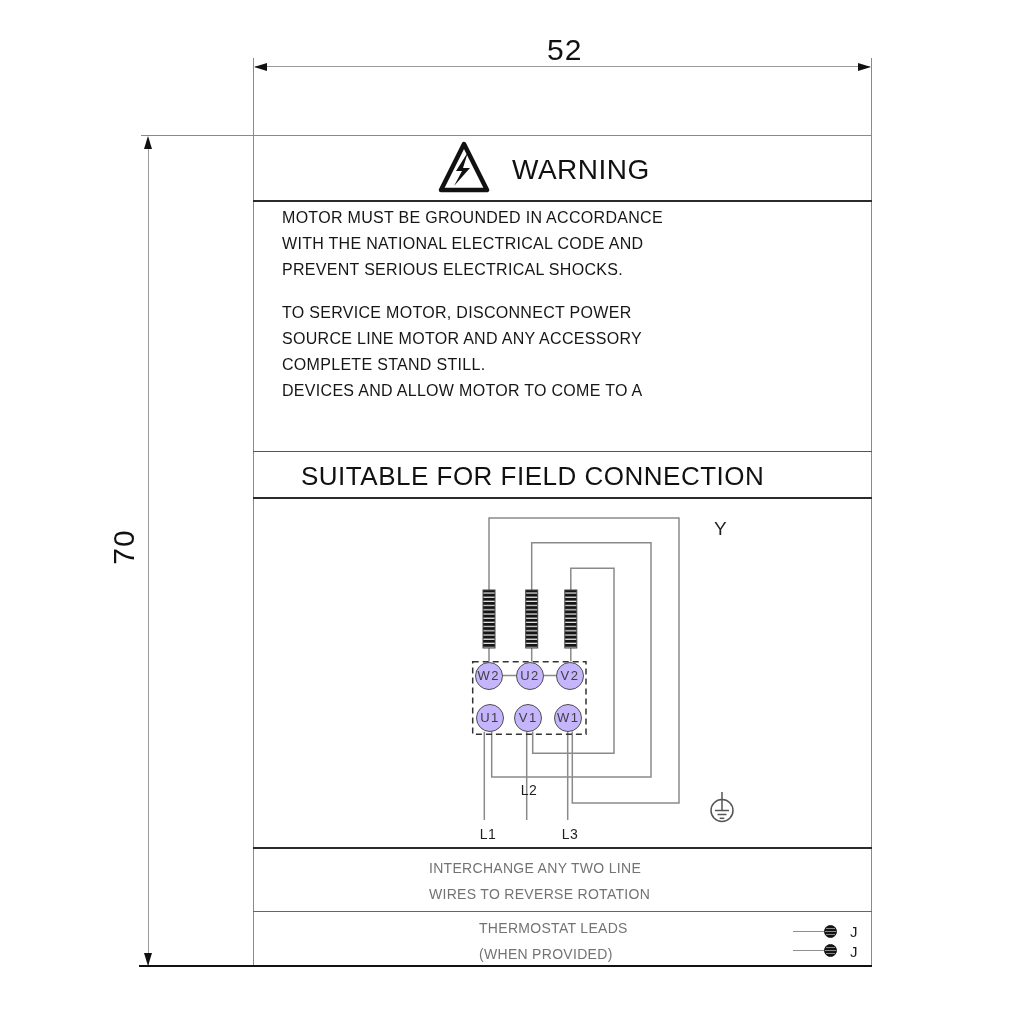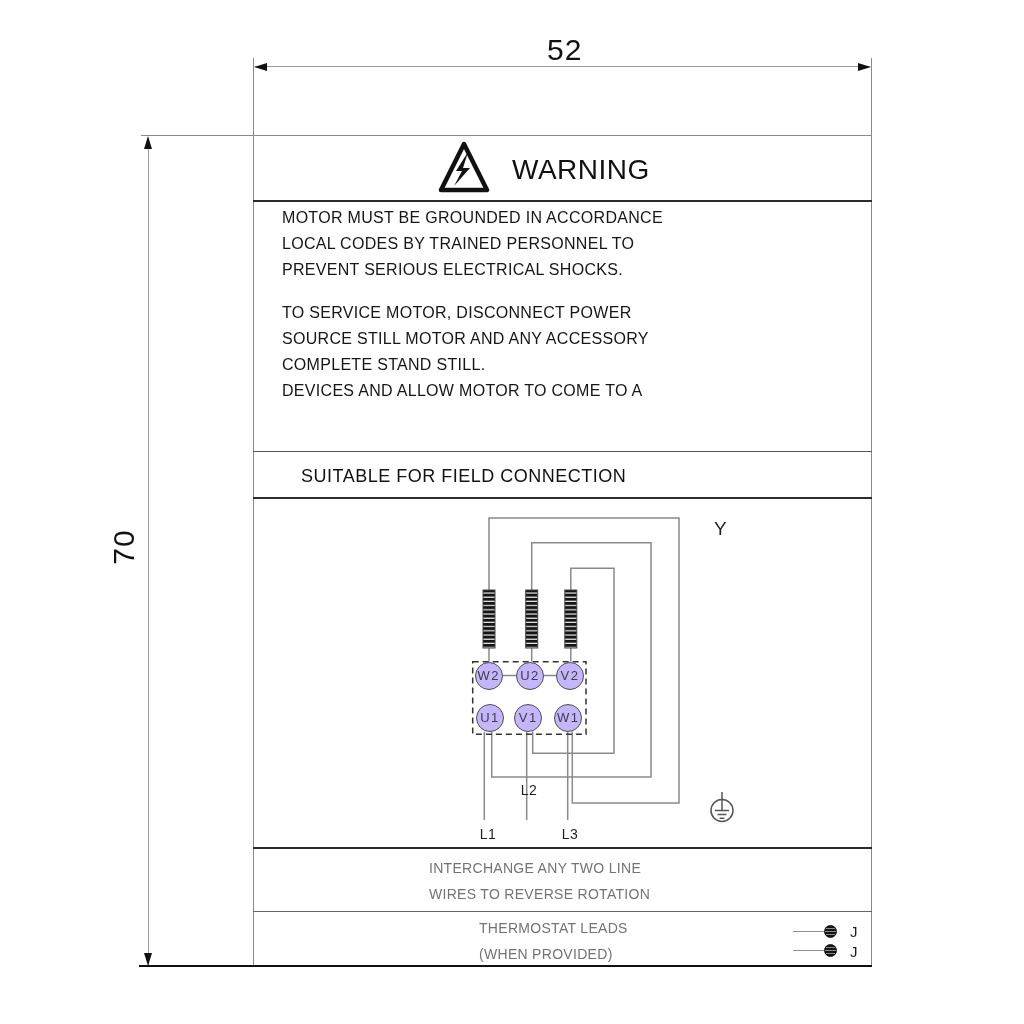--- a/index.html
+++ b/index.html
@@ -12,21 +12,21 @@
   .dimlabel{position:absolute;font-size:30px;color:#111;letter-spacing:1px;}
   .rot{transform:translate(-50%,-50%) rotate(-90deg);}
   .arrow{position:absolute;width:0;height:0;}
   .a-left{border-top:4px solid transparent;border-bottom:4px solid transparent;border-right:13px solid #111;}
   .a-right{border-top:4px solid transparent;border-bottom:4px solid transparent;border-left:13px solid #111;}
   .a-up{border-left:4px solid transparent;border-right:4px solid transparent;border-bottom:13px solid #111;}
   .a-down{border-left:4px solid transparent;border-right:4px solid transparent;border-top:13px solid #111;}
   .warn-title{position:absolute;left:512px;top:153px;font-size:28px;line-height:34px;letter-spacing:0.5px;color:#111;}
   .bodytext{position:absolute;left:282px;top:205px;font-size:16px;line-height:26px;letter-spacing:0.3px;color:#161616;}
   .bodytext .para + .para{margin-top:17px;}
-  .suitable{position:absolute;left:301px;top:461px;font-size:18px;line-height:30px;letter-spacing:0.5px;color:#111;}
+  .suitable{position:absolute;left:301px;top:461px;font-size:26px;line-height:30px;letter-spacing:0.5px;color:#111;}
   .term{position:absolute;width:28px;height:28px;border:1.5px solid #4f4f4f;border-radius:50%;
         box-sizing:border-box;display:flex;align-items:center;justify-content:center;
         font-size:13px;letter-spacing:1.5px;color:#3f3f3f;background:#c4b5fd;}
   .linelabel{position:absolute;font-size:14px;color:#1f1f1f;transform:translateX(-50%);letter-spacing:0.5px;}
   .ylabel{position:absolute;left:714px;top:518px;font-size:19px;color:#222;}
   .note{position:absolute;font-size:14px;line-height:26px;letter-spacing:0.3px;color:#737373;}
   .lead-line{position:absolute;width:33px;height:1.5px;background:#8f8f8f;}
   .lead-ball{position:absolute;width:13px;height:13px;border-radius:50%;
              background:repeating-linear-gradient(180deg,#141414 0 2px,#8a8a8a 2px 3px);
              border:0.5px solid #111;box-sizing:border-box;}
@@ -60,26 +60,26 @@
 
   <svg class="abs" style="left:438px;top:140px;" width="52" height="53" viewBox="0 0 52 53">
     <path d="M26 4 L49 50 L3 50 Z" fill="none" stroke="#111" stroke-width="4.5" stroke-linejoin="round"></path>
     <polygon points="30,12 18,31 24,31 16,46 32,28 25,28" fill="#111"></polygon>
   </svg>
   <div class="warn-title">WARNING</div>
 
   <div class="bodytext">
     <div class="para">
       <div>MOTOR MUST BE GROUNDED IN ACCORDANCE</div>
-      <div>LOCAL CODES BY TRAINED PERSONNEL TO</div>
+      <div>WITH THE NATIONAL ELECTRICAL CODE AND</div>
       <div>PREVENT SERIOUS ELECTRICAL SHOCKS.</div>
     </div>
     <div class="para">
       <div>TO SERVICE MOTOR, DISCONNECT POWER</div>
-      <div>SOURCE STILL MOTOR AND ANY ACCESSORY</div>
+      <div>SOURCE LINE MOTOR AND ANY ACCESSORY</div>
       <div>COMPLETE STAND STILL.</div>
       <div>DEVICES AND ALLOW MOTOR TO COME TO A</div>
     </div>
   </div>
 
   <div class="suitable">SUITABLE FOR FIELD CONNECTION</div>
 
   <svg class="abs" style="left:253px;top:497px;" width="619" height="351" viewBox="0 0 619 351">
     <defs>
       <pattern id="coilHatch" width="4.2" height="4.2" patternUnits="userSpaceOnUse">

